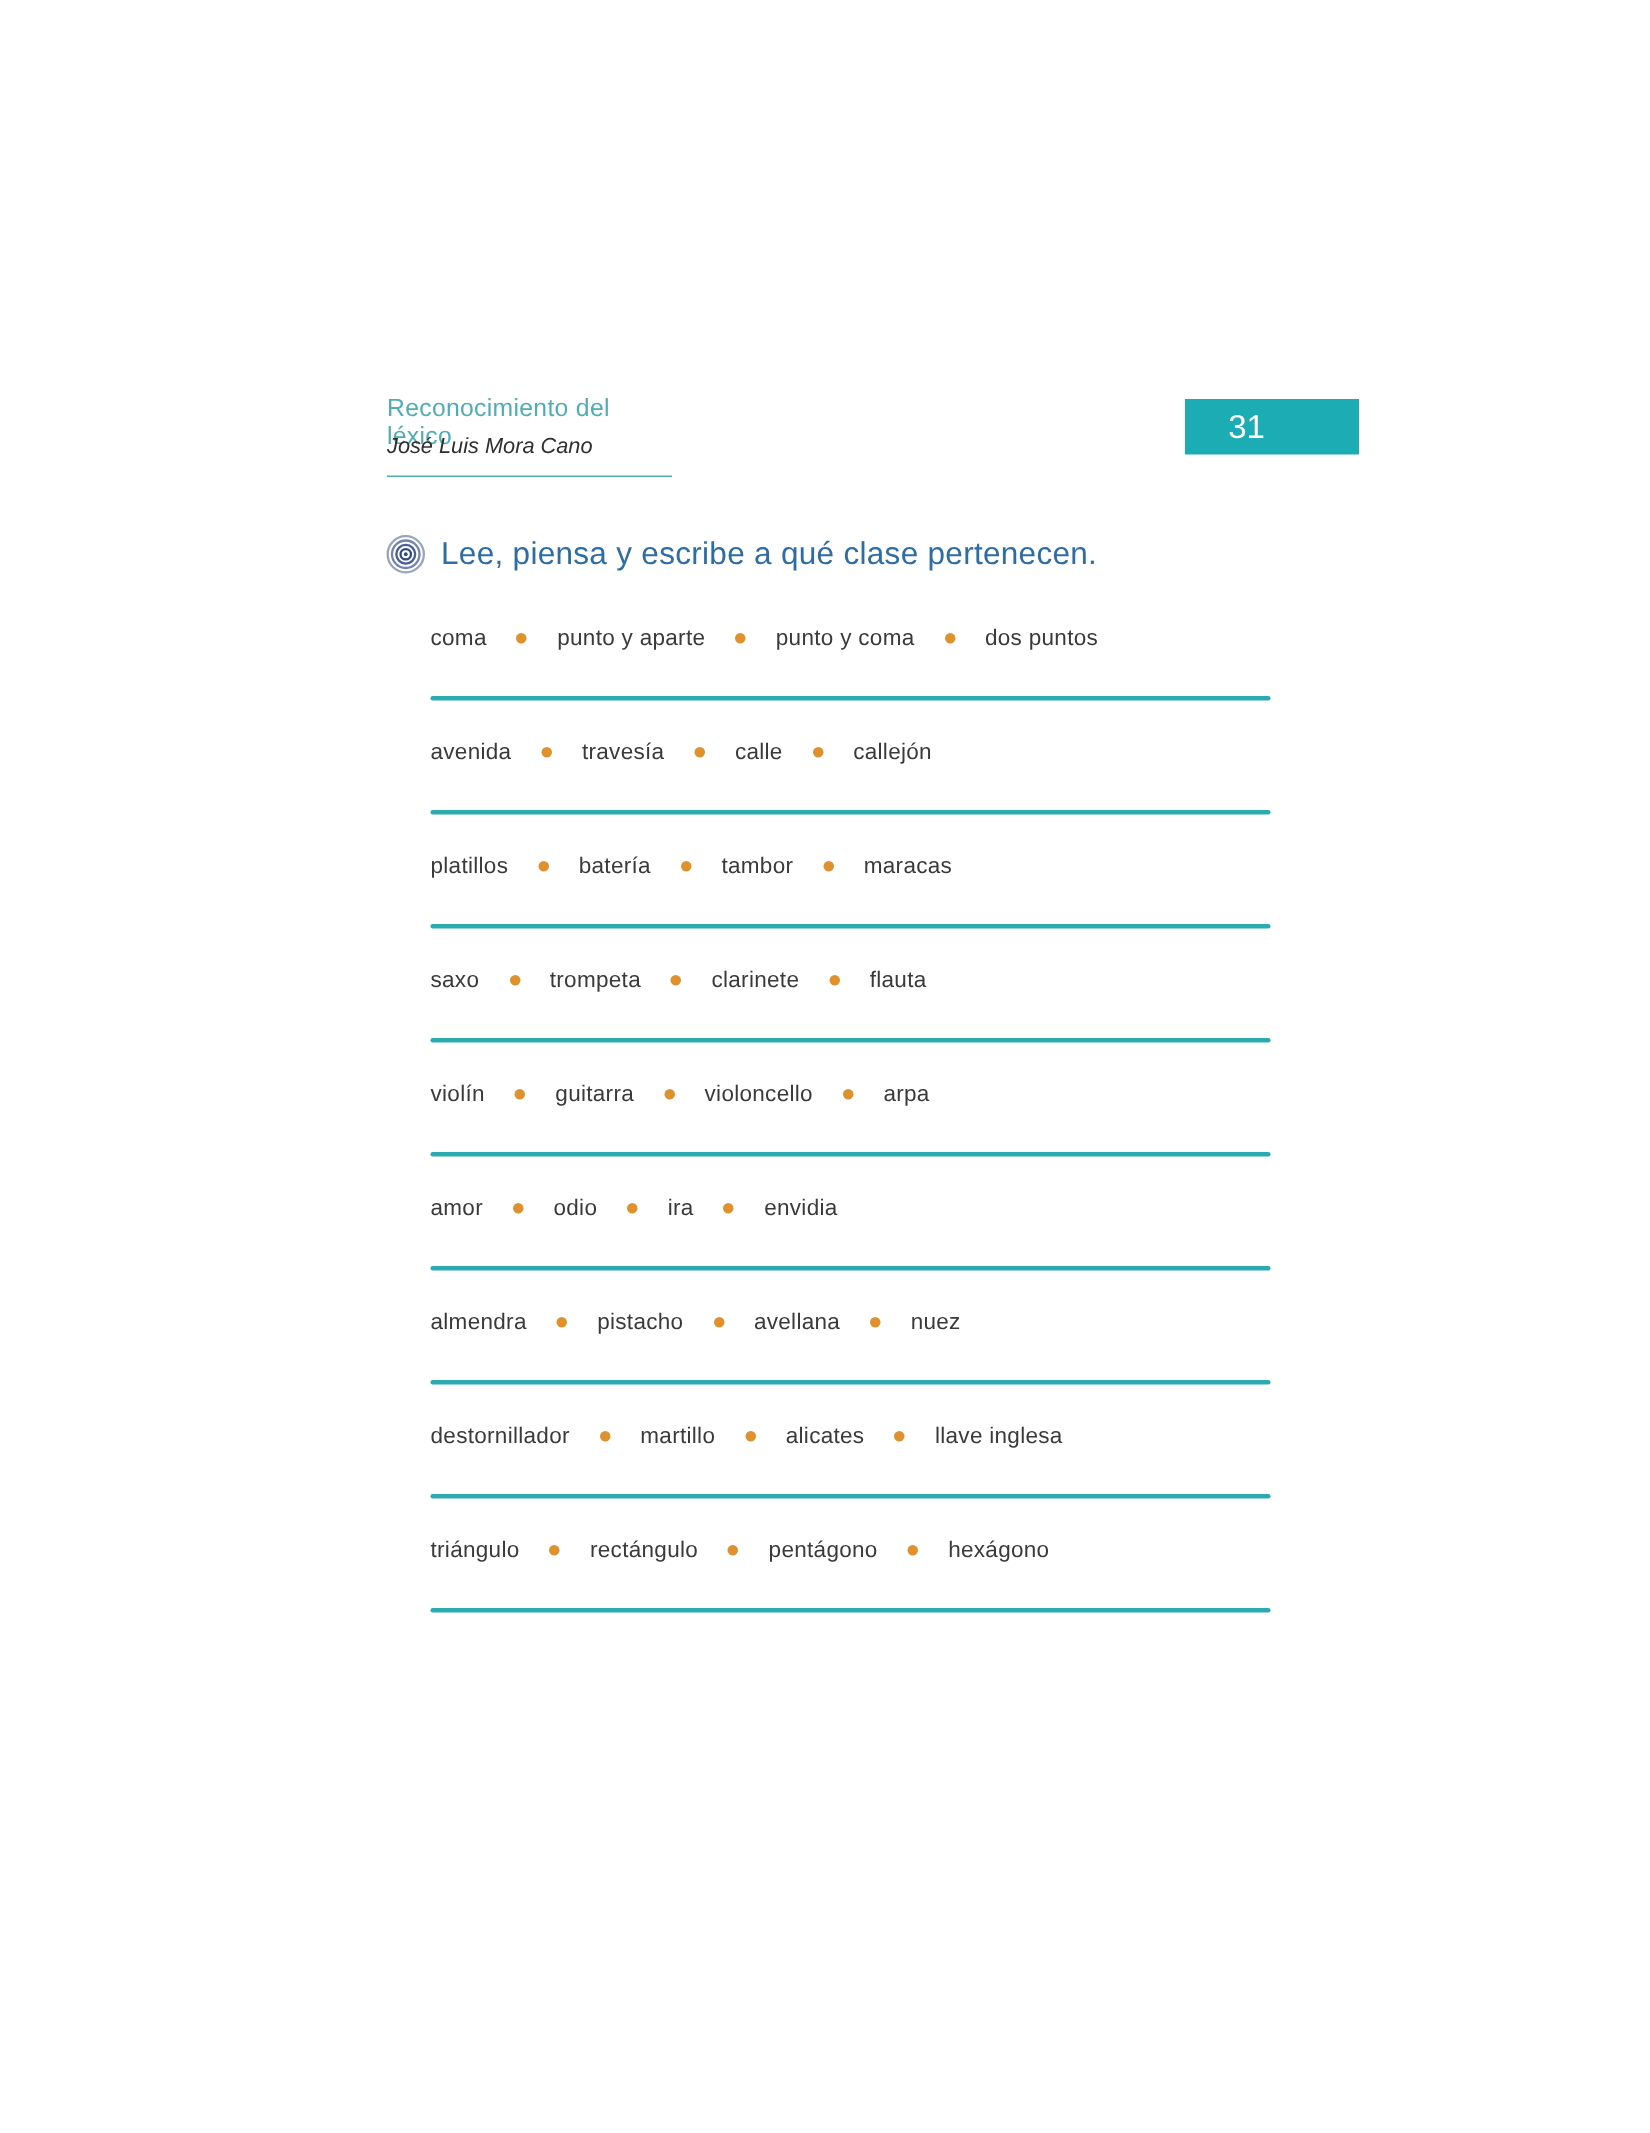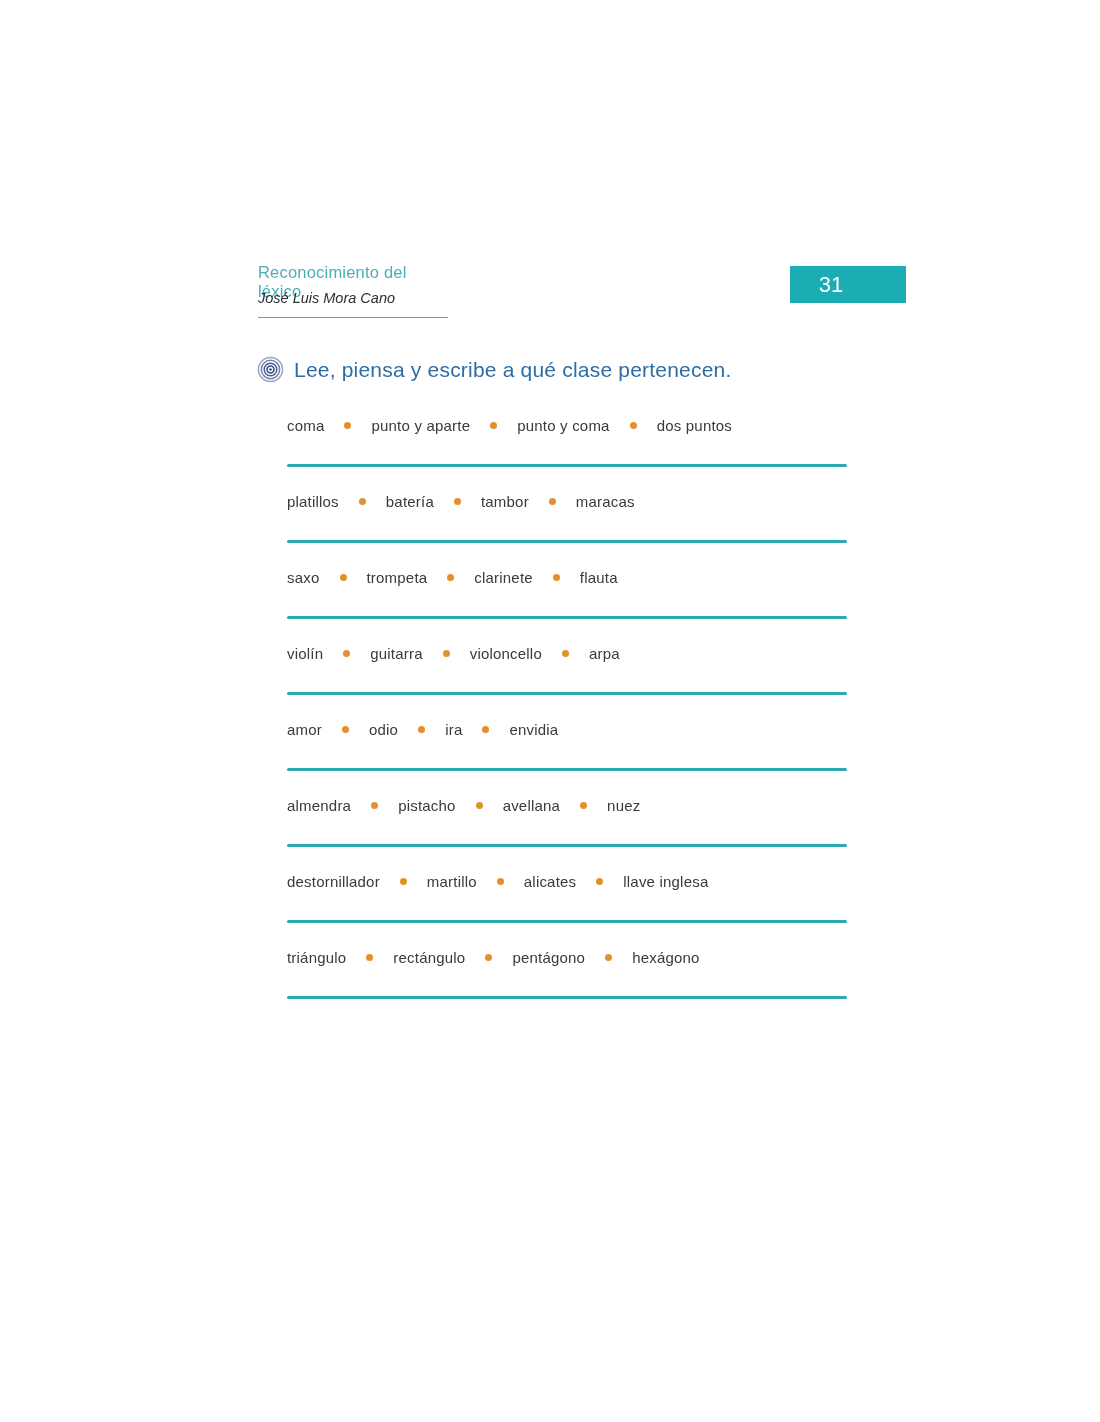--- a/index.html
+++ b/index.html
@@ -135,20 +135,32 @@
           <span class="bullet"></span>
           <span>punto y aparte</span>
           <span class="bullet"></span>
           <span>punto y coma</span>
           <span class="bullet"></span>
           <span>dos puntos</span>
         </div>
       <div class="answer-line"></div>
     </div>
 
+    <div class="row">
+      <div class="words">
+          <span>avenida</span>
+          <span class="bullet"></span>
+          <span>travesía</span>
+          <span class="bullet"></span>
+          <span>calle</span>
+          <span class="bullet"></span>
+          <span>callejón</span>
+        </div>
+      <div class="answer-line"></div>
+    </div>
 
     <div class="row">
       <div class="words">
           <span>platillos</span>
           <span class="bullet"></span>
           <span>batería</span>
           <span class="bullet"></span>
           <span>tambor</span>
           <span class="bullet"></span>
           <span>maracas</span>

